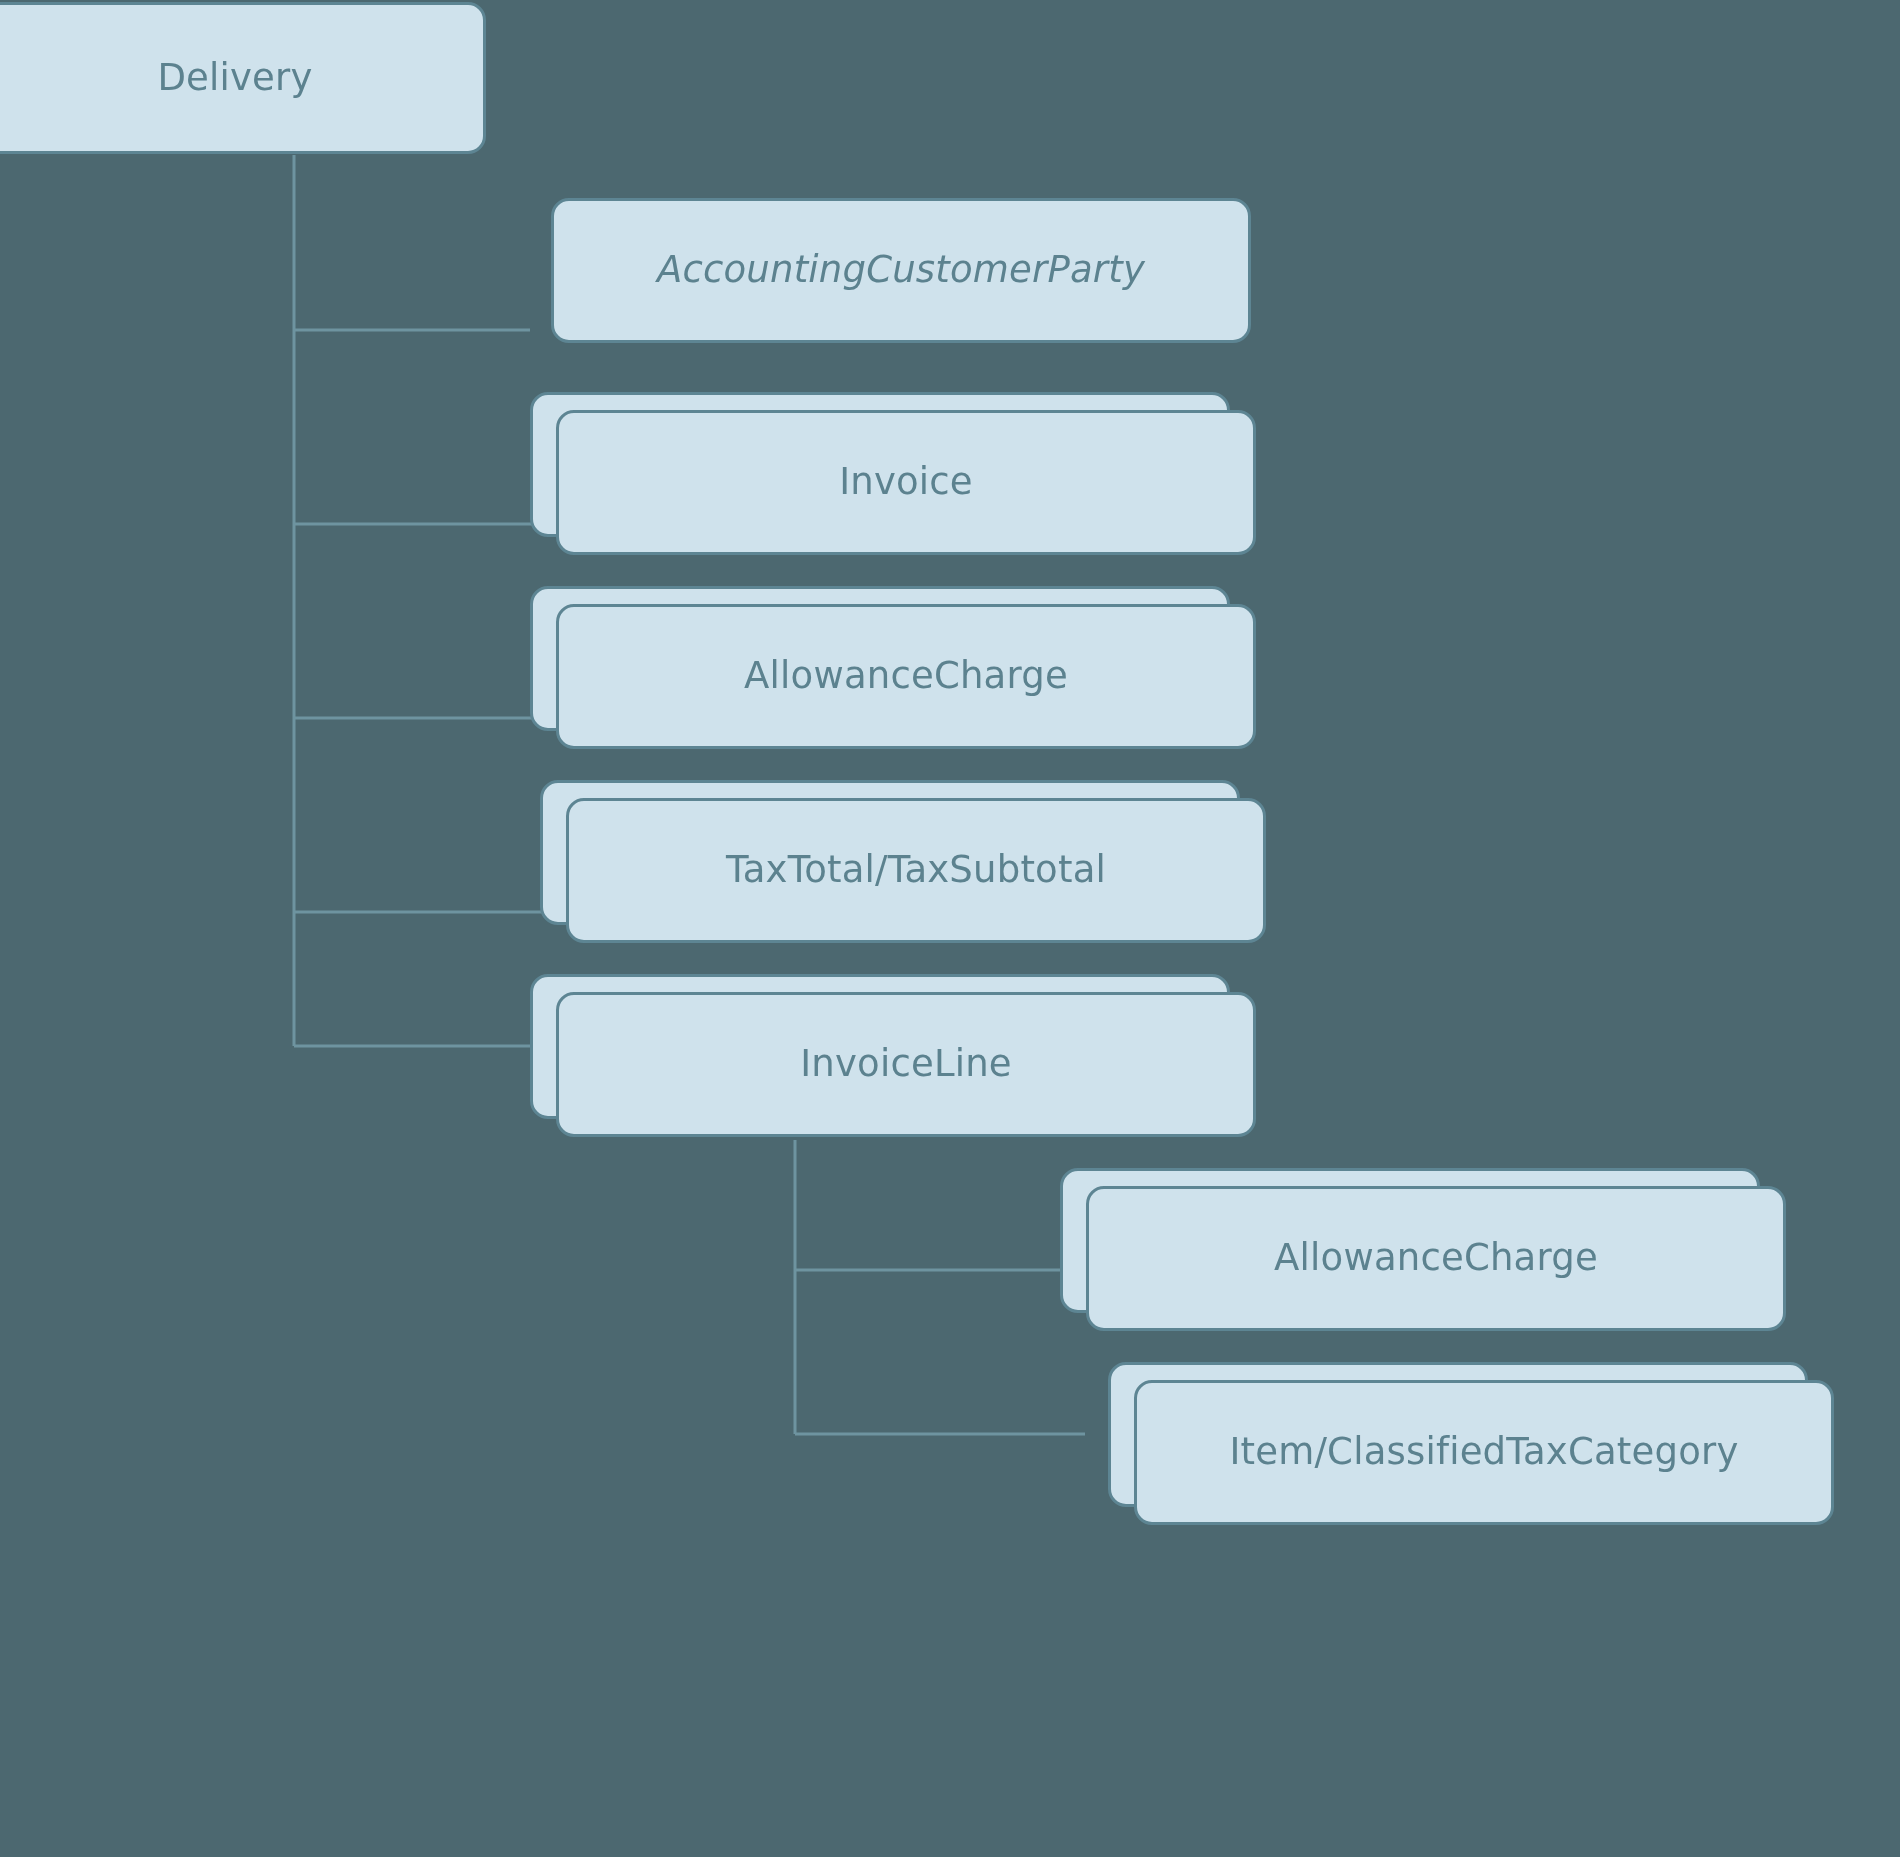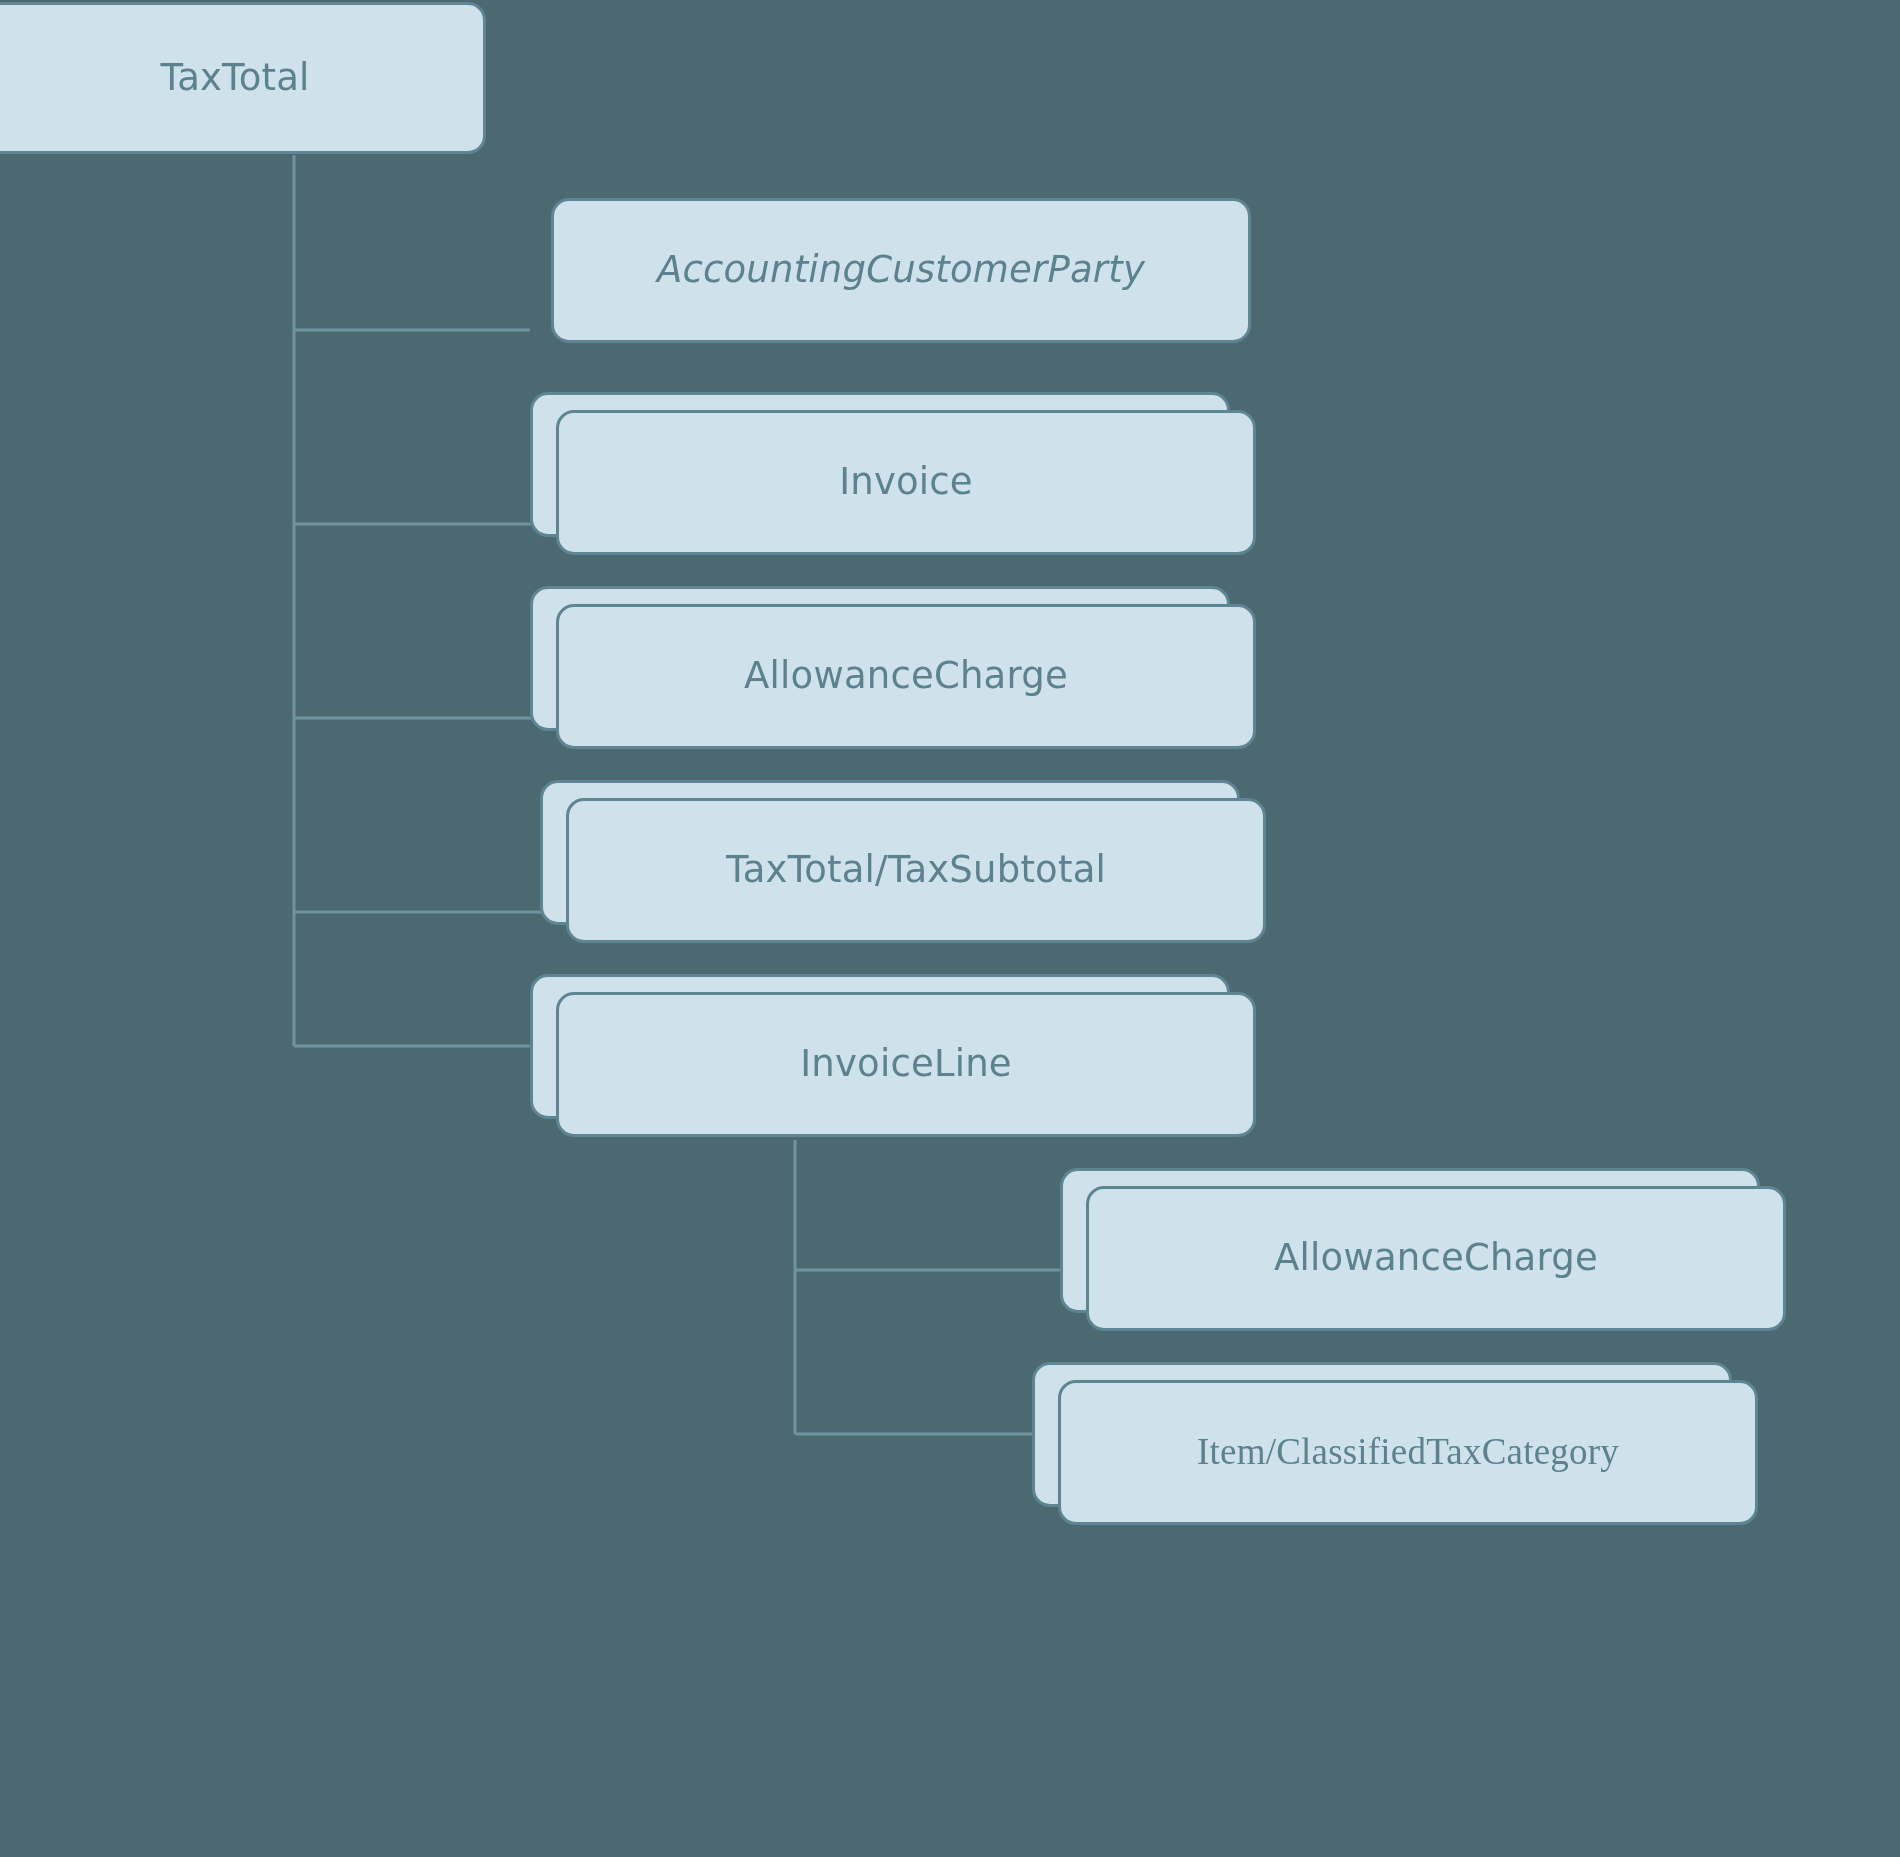--- a/index.html
+++ b/index.html
@@ -51,21 +51,21 @@
       <line x1="294" y1="524" x2="555" y2="524" stroke="#6e94a0" stroke-width="3"></line>
       <line x1="294" y1="718" x2="555" y2="718" stroke="#6e94a0" stroke-width="3"></line>
       <line x1="294" y1="912" x2="555" y2="912" stroke="#6e94a0" stroke-width="3"></line>
       <line x1="294" y1="1046" x2="555" y2="1046" stroke="#6e94a0" stroke-width="3"></line>
       <line x1="795" y1="1270" x2="1085" y2="1270" stroke="#6e94a0" stroke-width="3"></line>
       <line x1="795" y1="1434" x2="1085" y2="1434" stroke="#6e94a0" stroke-width="3"></line>
     </svg>
   <div id="nodes-layer">
       <div class="stack-wrap" style="left: -16px; top: 2px; width: 502px; height: 152px;">
         <div class="node" style="left: 0px; top: 0px; width: 502px; height: 152px;">
-          <span class="label">TaxTotal</span>
+          <span class="label">Delivery</span>
         </div>
       </div>
       <div class="stack-wrap" style="left: 551px; top: 198px; width: 593px; height: 145px; font-style: italic;">
         <div class="node" style="left: 0px; top: 0px; width: 700px; height: 145px;">
           <span class="label">AccountingCustomerParty</span>
         </div>
       </div>
       <div class="stack-wrap" style="left: 530px; top: 392px; width: 700px; height: 145px;">
         <div class="stack-back" style="left: 0px; top: 0px; width: 700px; height: 145px;"></div>
         <div class="node" style="left: 26px; top: 18px; width: 700px; height: 145px;">
@@ -89,20 +89,20 @@
         <div class="node" style="left: 26px; top: 18px; width: 700px; height: 145px; align-items: center;">
           <span class="label">InvoiceLine</span>
         </div>
       </div>
       <div class="stack-wrap" style="left: 1060px; top: 1168px; width: 700px; height: 145px;">
         <div class="stack-back" style="left: 0px; top: 0px; width: 700px; height: 145px;"></div>
         <div class="node" style="left: 26px; top: 18px; width: 700px; height: 145px;">
           <span class="label">AllowanceCharge</span>
         </div>
       </div>
-      <div class="stack-wrap" style="left: 1032px; top: 1362px; width: 700px; height: 145px; font-family: Liberation Serif, serif;">
+      <div class="stack-wrap" style="left: 1108px; top: 1362px; width: 700px; height: 145px;">
         <div class="stack-back" style="left: 0px; top: 0px; width: 700px; height: 145px;"></div>
         <div class="node" style="left: 26px; top: 18px; width: 700px; height: 145px;">
           <span class="label">Item/ClassifiedTaxCategory</span>
         </div>
       </div>
     </div>
 </div>
 
 </body></html>

